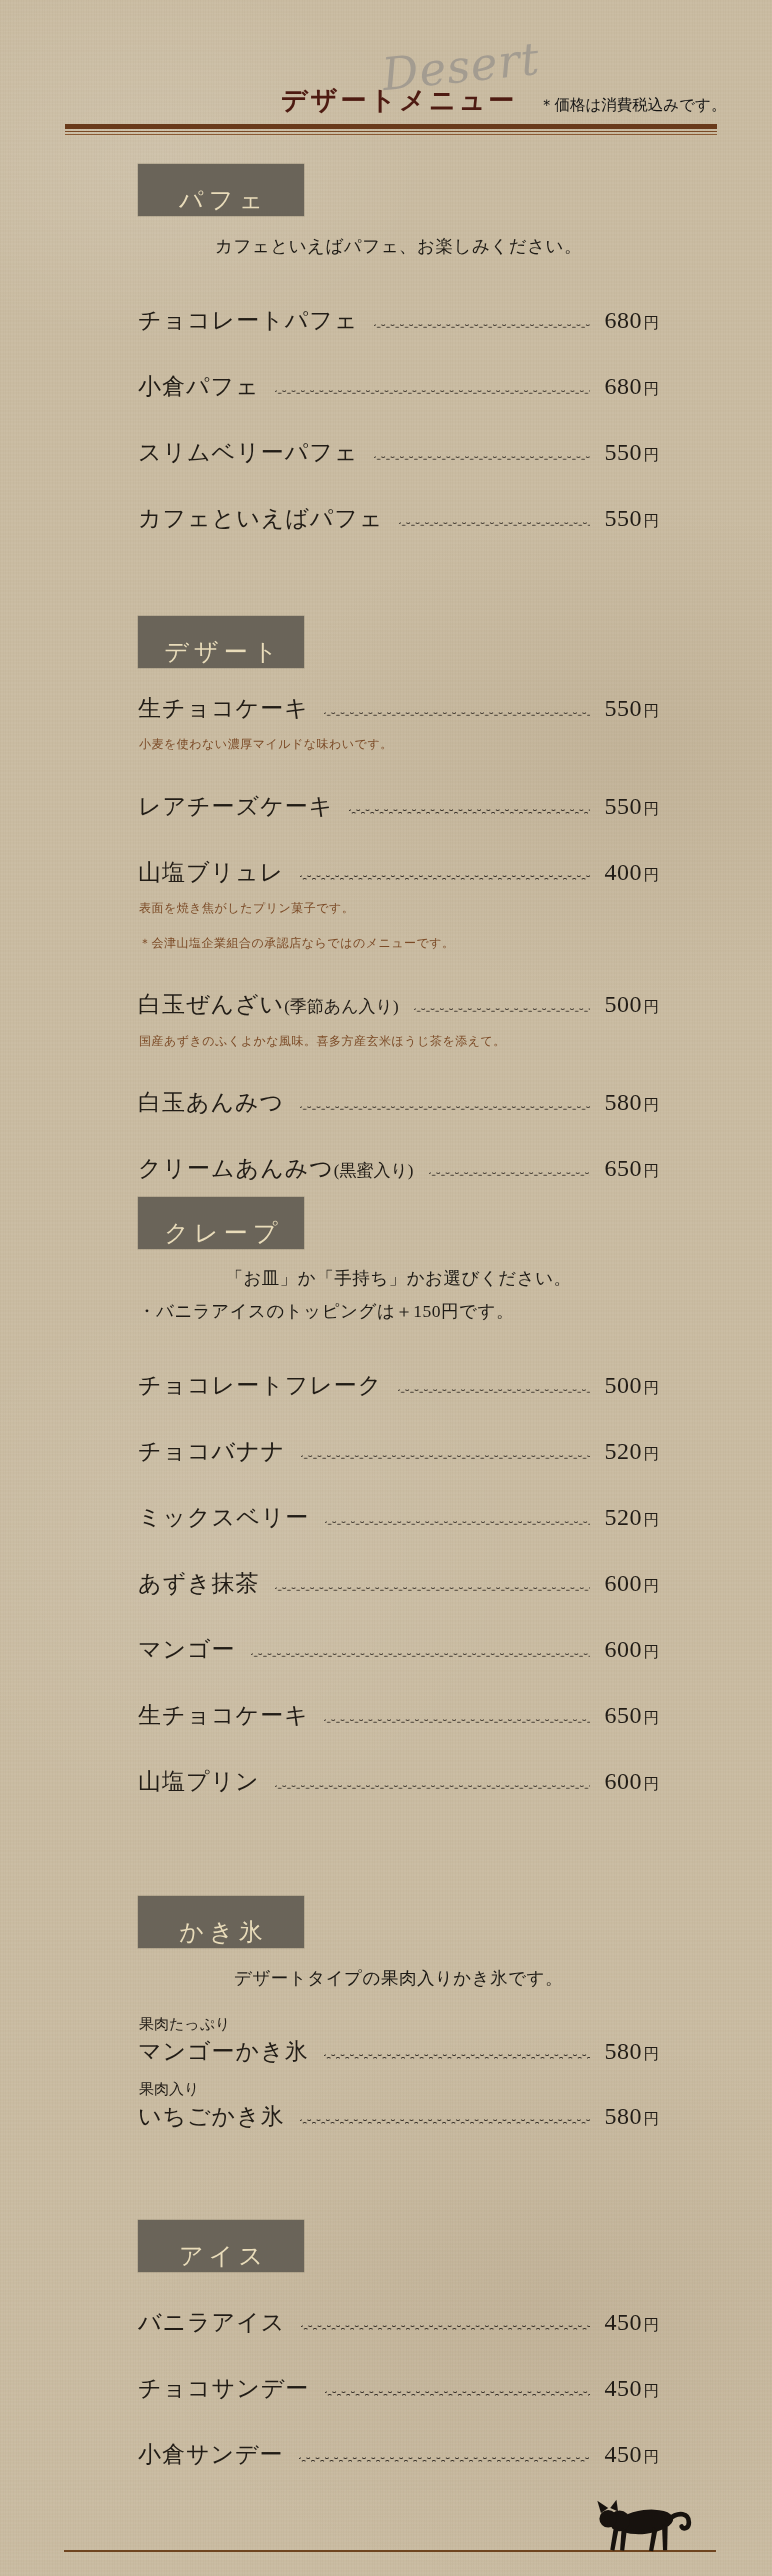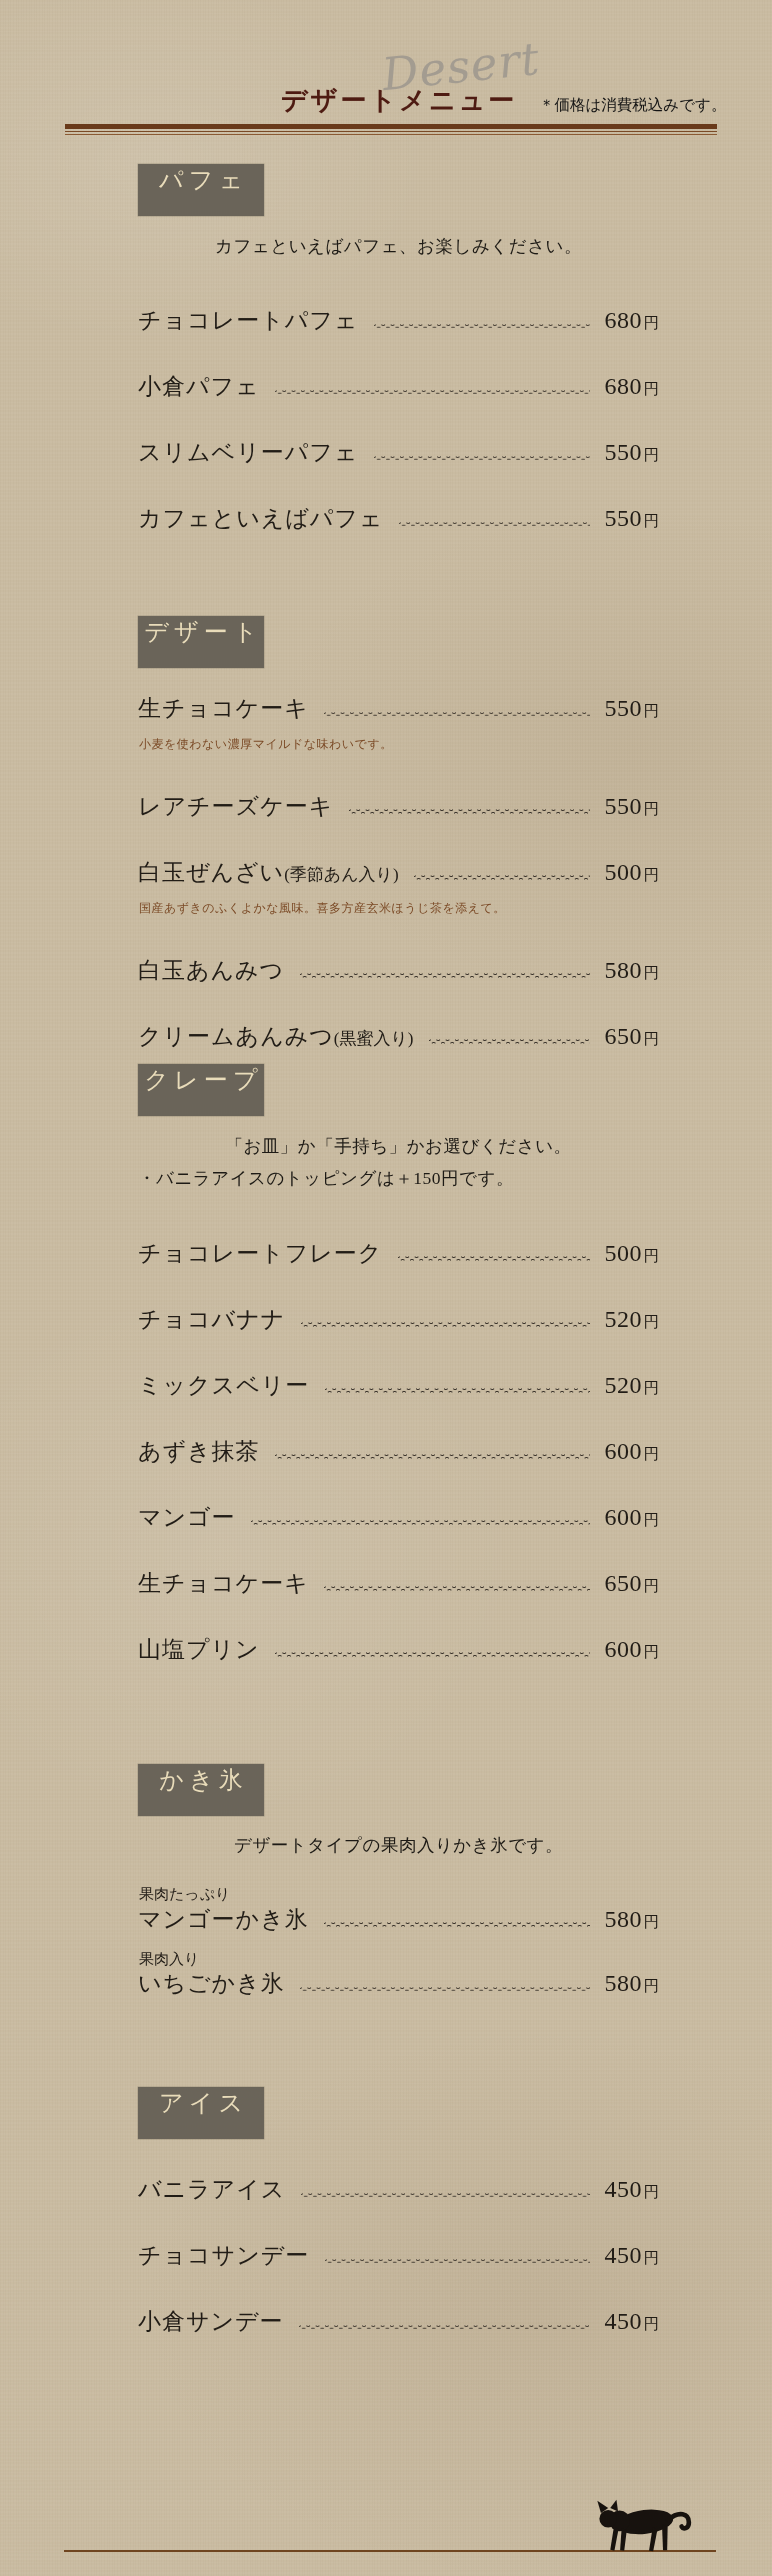--- a/index.html
+++ b/index.html
@@ -37,35 +37,35 @@
   .divider-thin2{position:absolute; left:65px; top:134px; width:652px; height:0.5px; background:#8a5a33;}
   
   .content{position:absolute; left:138px; top:0; width:521px;}
   section.menu-section{display:block;}
   section.menu-section:nth-of-type(1){margin-top:164px;}
   section.menu-section:nth-of-type(2){margin-top:84px;}
   section.menu-section:nth-of-type(3){margin-top:14.4px;}
   section.menu-section:nth-of-type(4){margin-top:101px;}
   section.menu-section:nth-of-type(5){margin-top:90px;}
   .badge{
-    width:126px; height:52px; background:#6a6459;
-    display:flex; align-items:flex-start; justify-content:center;
+    width:166px; height:52px; background:#6a6459;
+    display:flex; align-items:flex-end; justify-content:center;
     box-shadow:0 0 0 0.5px rgba(90,80,65,.35);
   }
   .badge-label{font-size:24px; letter-spacing:5.2px; color:#e9dcba; text-indent:5.2px;}
   .section-desc{margin:0; font-size:17.5px; line-height:18.5px; color:#1d1a15; letter-spacing:0.5px;}
   .badge + .section-desc{margin-top:20.6px;text-align:center;}
   .section-desc + .section-desc{margin-top:14px;}
   .item{margin-top:39px;}
   .badge + .item{margin-top:27px;}
   .section-desc + .item{margin-top:52px;}
   .item.has-label{margin-top:18px;}
   .section-desc + .item.has-label{margin-top:31px;}
   section.menu-section:nth-of-type(5) .badge + .item{margin-top:37px;}
-  .label-above{margin:0 0 3.1px 1px; font-size:15px; line-height:16.5px; color:#211c16;}
+  .label-above{margin:0 0 3.1px 1px; font-size:15px; line-height:16.5px; color:#211c16;font-family:Liberation Mono, monospace;}
   .item-row{display:flex; align-items:baseline;}
   .item-name{font-size:23px; line-height:25px; letter-spacing:1px; white-space:nowrap;}
   .item-suffix{font-size:17px; letter-spacing:0; white-space:nowrap;}
   .leader{
     flex:1; height:4.6px; margin:0 14.4px 0 15.5px; --lc:#3a332b;
     background:
       radial-gradient(circle 2.8px at 50% 112%, rgba(0,0,0,0) 1.6px, var(--lc) 1.8px 2.3px, rgba(0,0,0,0) 2.5px) 0 0/9.3px 4.6px repeat-x,
       radial-gradient(circle 2.8px at 50% -12%, rgba(0,0,0,0) 1.6px, var(--lc) 1.8px 2.3px, rgba(0,0,0,0) 2.5px) 4.6px 0/9.3px 4.6px repeat-x;
   }
   .item-price{white-space:nowrap; text-align:right;}
@@ -149,20 +149,30 @@
 
   <div class="item">
 
     <div class="item-row">
       <span class="item-name">レアチーズケーキ</span>
       <div class="leader"></div>
       <span class="item-price"><span class="price-num">550</span><span class="yen">円</span></span>
     </div>
         </div>
 
+  <div class="item">
+
+    <div class="item-row">
+      <span class="item-name">山塩ブリュレ</span>
+      <div class="leader"></div>
+      <span class="item-price"><span class="price-num">400</span><span class="yen">円</span></span>
+    </div>
+  <p class="item-note">表面を焼き焦がしたプリン菓子です。</p>
+          <p class="item-note">＊会津山塩企業組合の承認店ならではのメニューです。</p>
+        </div>
 
   <div class="item">
 
     <div class="item-row">
       <span class="item-name">白玉ぜんざい</span>
             <span class="item-suffix opt">(季節あん入り)</span>
       <div class="leader"></div>
       <span class="item-price"><span class="price-num">500</span><span class="yen">円</span></span>
     </div>
   <p class="item-note">国産あずきのふくよかな風味。喜多方産玄米ほうじ茶を添えて。</p>

